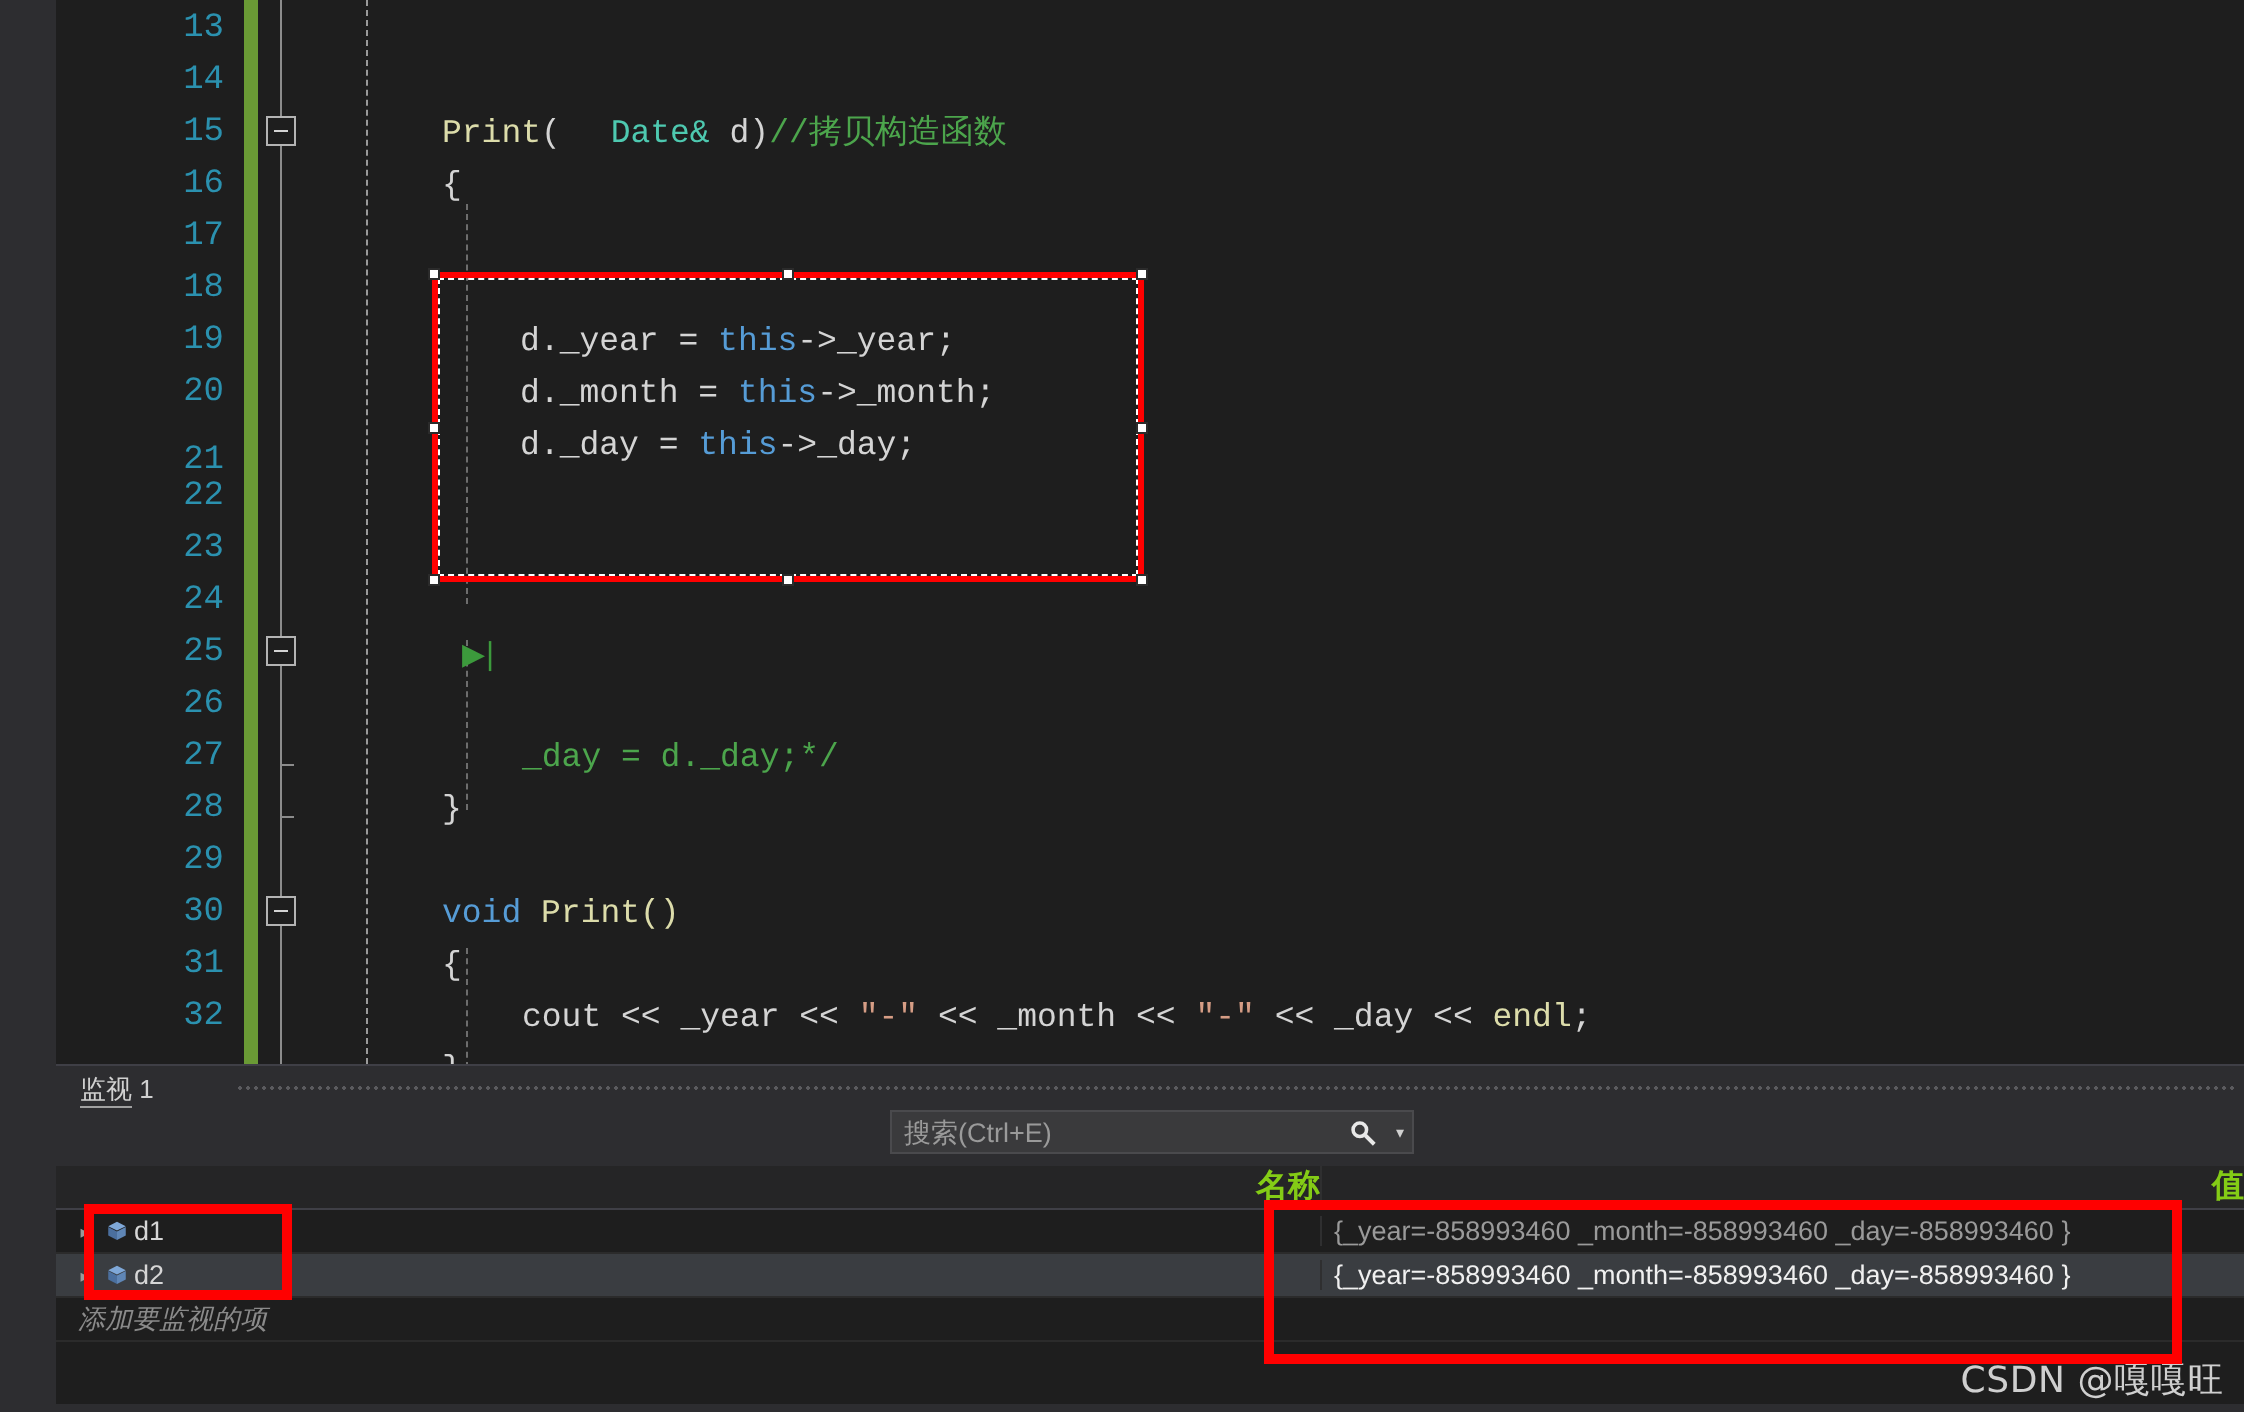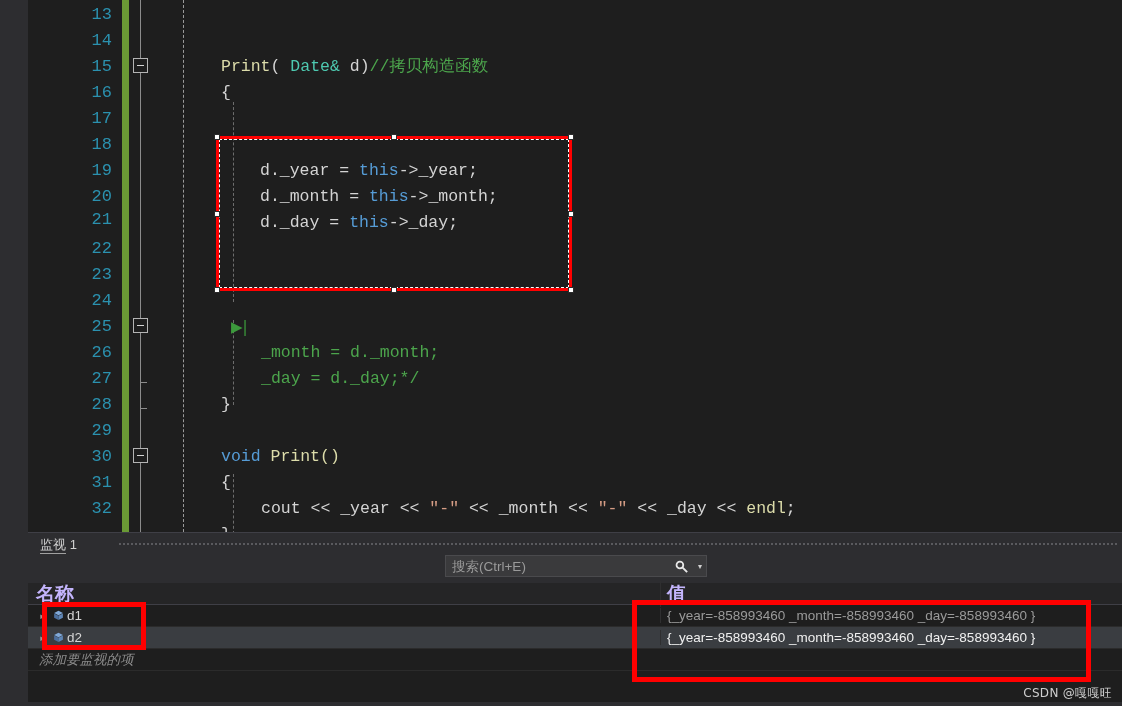--- a/index.html
+++ b/index.html
@@ -61,21 +61,21 @@
   }
 
   
   .cline{
     position:absolute; left:193px;
     white-space:pre;
     font-family:"Liberation Mono", monospace;
     font-size:16.5px; line-height:25.6px;
     color:#dcdcdc;
   }
-  .k-type   { color:#4ec9b0; }
+  .k-type   { color:#4ec9b0;margin-left:15px; }
   .k-kw     { color:#569cd6; }
   .k-fn     { color:#dcdcaa; }
   .k-cmt    { color:#4ca54c; }
   .k-plain  { color:#d4d4d4; }
   .k-str    { color:#d69d85; }
   .k-punct  { color:#d4d4d4; }
   .k-member { color:#d4d4d4; }
 
   
   #step-marker{
@@ -170,21 +170,21 @@
   #grid{
     position:absolute; left:0; right:0; top:50px; bottom:0;
     background:#1e1e1e;
   }
   .grid-row{
     position:relative; display:flex; height:22px; align-items:center;
     border-bottom:1px solid #2b2b2b;
   }
   #grid-header{
     height:22px; background:#252526; border-bottom:1px solid #3f3f46;
-    color:#c4b5fd; font-size:19px; font-weight:bold;
+    color:#84cc16; font-size:16px; font-weight:bold;text-align:right;
   }
   .col-name{ width:632px; padding-left:8px; flex:none; overflow:hidden;
              white-space:nowrap; }
   .col-val{ flex:1; padding-left:6px; overflow:hidden; white-space:nowrap;
             border-left:1px solid #2f2f30; }
   .r-expand{
     width:13px; text-align:center; color:#9a9a9a; font-size:9px;
     flex:none;
   }
   .r-icon{ width:18px; flex:none; display:flex; justify-content:center; }
@@ -196,21 +196,21 @@
     color:#8a8a8a; font-style:italic; padding-left:3px;
   }
 
   
   .annot-red{ position:absolute; border:5px solid #ff0000; pointer-events:none; }
   #annot-names{ left:42px; top:602px; width:104px; height:48px; }
   #annot-values{ left:632px; top:600px; width:459px; height:82px; }
 
   #watermark{
     position:absolute; right:10px; bottom:4px;
-    color:#cfcfcf; font-size:12px; letter-spacing:0.3px;
+    color:#cfcfcf; font-size:18px; letter-spacing:0.3px;
     font-family:"DejaVu Sans", sans-serif;
   }
 
   #bottom-strip{
     position:absolute; left:0; right:0; bottom:0; height:4px;
     background:#2d2d30;
   }
 </style>
 </head>
 <body>
@@ -222,21 +222,21 @@
 
       <div id="linenums" class="gutter-col">
           <div class="lnum" style="top: 2px;">13</div>
           <div class="lnum" style="top: 28px;">14</div>
           <div class="lnum" style="top: 54px;">15</div>
           <div class="lnum" style="top: 80px;">16</div>
           <div class="lnum" style="top: 106px;">17</div>
           <div class="lnum" style="top: 132px;">18</div>
           <div class="lnum" style="top: 158px; margin-left: 11px;">19</div>
           <div class="lnum" style="top: 184px;">20</div>
-          <div class="lnum" style="top: 207px;">21</div>
+          <div class="lnum" style="top: 218px;">21</div>
           <div class="lnum" style="top: 236px;">22</div>
           <div class="lnum" style="top: 262px;">23</div>
           <div class="lnum" style="top: 288px;">24</div>
           <div class="lnum" style="top: 314px;">25</div>
           <div class="lnum" style="top: 340px;">26</div>
           <div class="lnum" style="top: 366px;">27</div>
           <div class="lnum" style="top: 392px;">28</div>
           <div class="lnum" style="top: 418px;">29</div>
           <div class="lnum" style="top: 444px;">30</div>
           <div class="lnum" style="top: 470px;">31</div>
@@ -260,21 +260,20 @@
       <div class="cline" style="top:54px"><span class="k-fn">Print</span><span class="k-punct">( </span><span class="k-type">Date&amp;</span><span class="k-punct"> d)</span><span class="k-cmt">//拷贝构造函数</span></div>
 
       <div class="cline" style="top:80px"><span class="k-punct">{</span></div>
 
       <div class="cline" style="top:158px;left:232px"><span class="k-member">d.</span><span class="k-plain">_year</span><span class="k-punct"> = </span><span class="k-kw">this</span><span class="k-punct">-&gt;</span><span class="k-plain">_year</span><span class="k-punct">;</span></div>
 
       <div class="cline" style="top:184px;left:232px"><span class="k-member">d.</span><span class="k-plain">_month</span><span class="k-punct"> = </span><span class="k-kw">this</span><span class="k-punct">-&gt;</span><span class="k-plain">_month</span><span class="k-punct">;</span></div>
 
       <div class="cline" style="top:210px;left:232px"><span class="k-member">d.</span><span class="k-plain">_day</span><span class="k-punct"> = </span><span class="k-kw">this</span><span class="k-punct">-&gt;</span><span class="k-plain">_day</span><span class="k-punct">;</span></div>
 
-      <div class="cline k-cmt" style="top:340px;left:233px">_month = d._month;</div>
       <div class="cline k-cmt" style="top:366px;left:233px">_day = d._day;*/</div>
       <div class="cline k-punct" style="top:392px">}</div>
 
       <div class="cline" style="top:444px"><span class="k-kw">void</span><span class="k-fn"> Print()</span></div>
       <div class="cline k-punct" style="top:470px">{</div>
 
       <div class="cline" style="top:496px;left:233px"><span class="k-plain">cout</span><span class="k-punct"> &lt;&lt; </span><span class="k-plain">_year</span><span class="k-punct"> &lt;&lt; </span><span class="k-str">"-"</span><span class="k-punct"> &lt;&lt; </span><span class="k-plain">_month</span><span class="k-punct"> &lt;&lt; </span><span class="k-str">"-"</span><span class="k-punct"> &lt;&lt; </span><span class="k-plain">_day</span><span class="k-punct"> &lt;&lt; </span><span class="k-fn">endl</span><span class="k-punct">;</span></div>
 
       <div class="cline k-punct" style="top:522px">}</div>
     </div>

